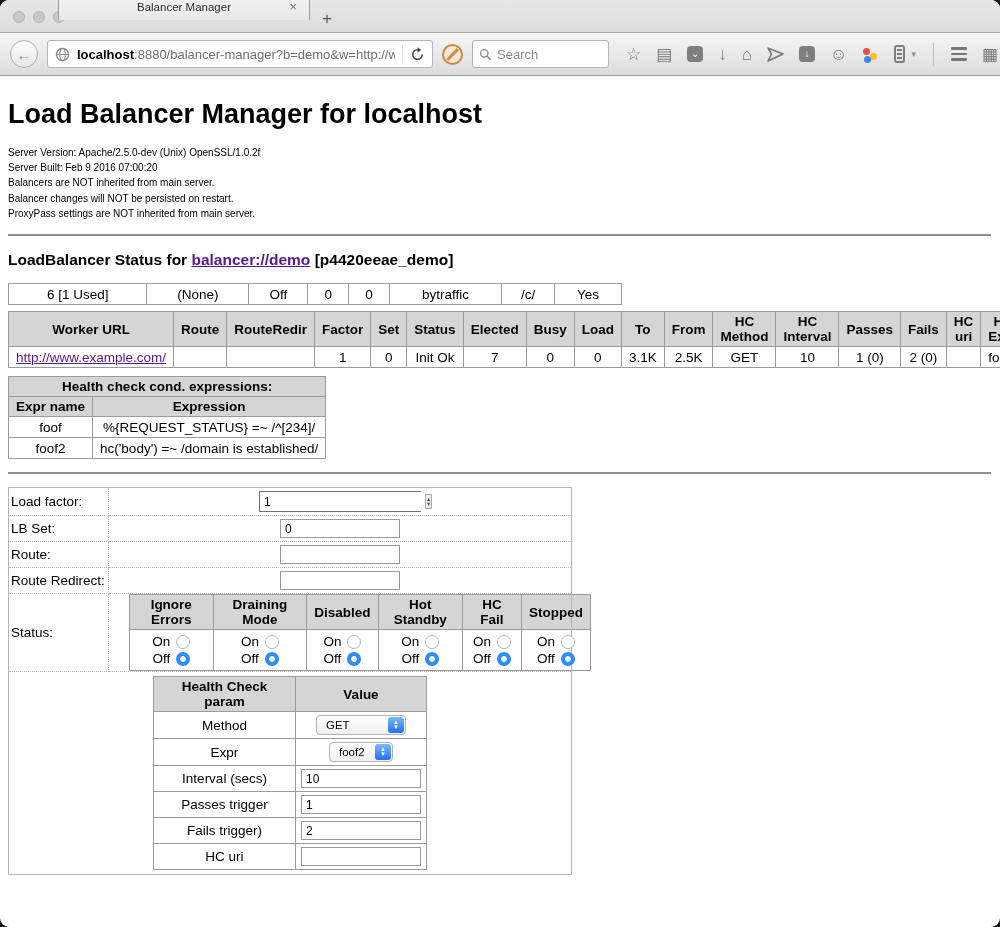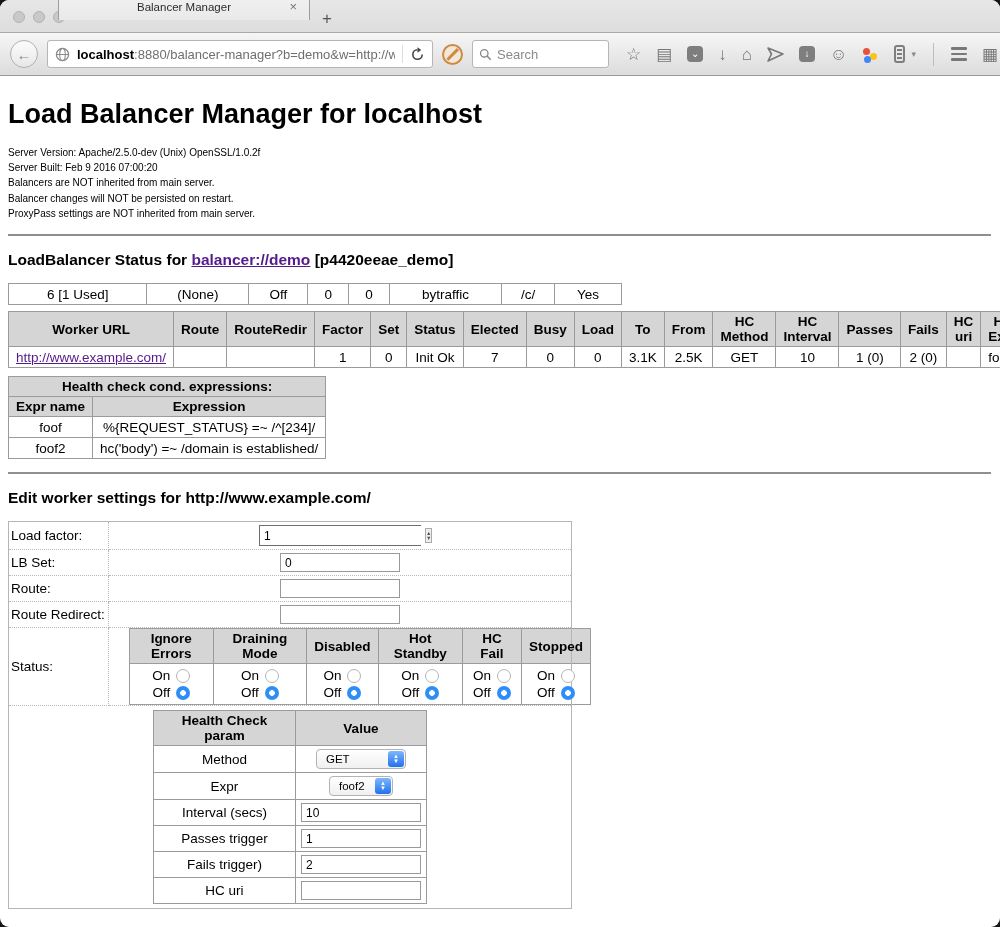--- a/index.html
+++ b/index.html
@@ -288,21 +288,20 @@
         </tr>
         <tr>
           <td>foof2</td>
           <td class="left">hc('body') =~ /domain is established/</td>
         </tr>
       </tbody>
     </table>
 
     <hr class="rule">
 
-    <h3 class="sub">Edit worker settings for http://www.example.com/</h3>
 
     <table class="form-table">
       <tbody>
         <tr>
           <td class="lbl">Load factor:</td>
           <td class="val">
             <span class="number-field">
               <input value="1" style="">
               <span class="spinner">
                   <span>▲</span>

